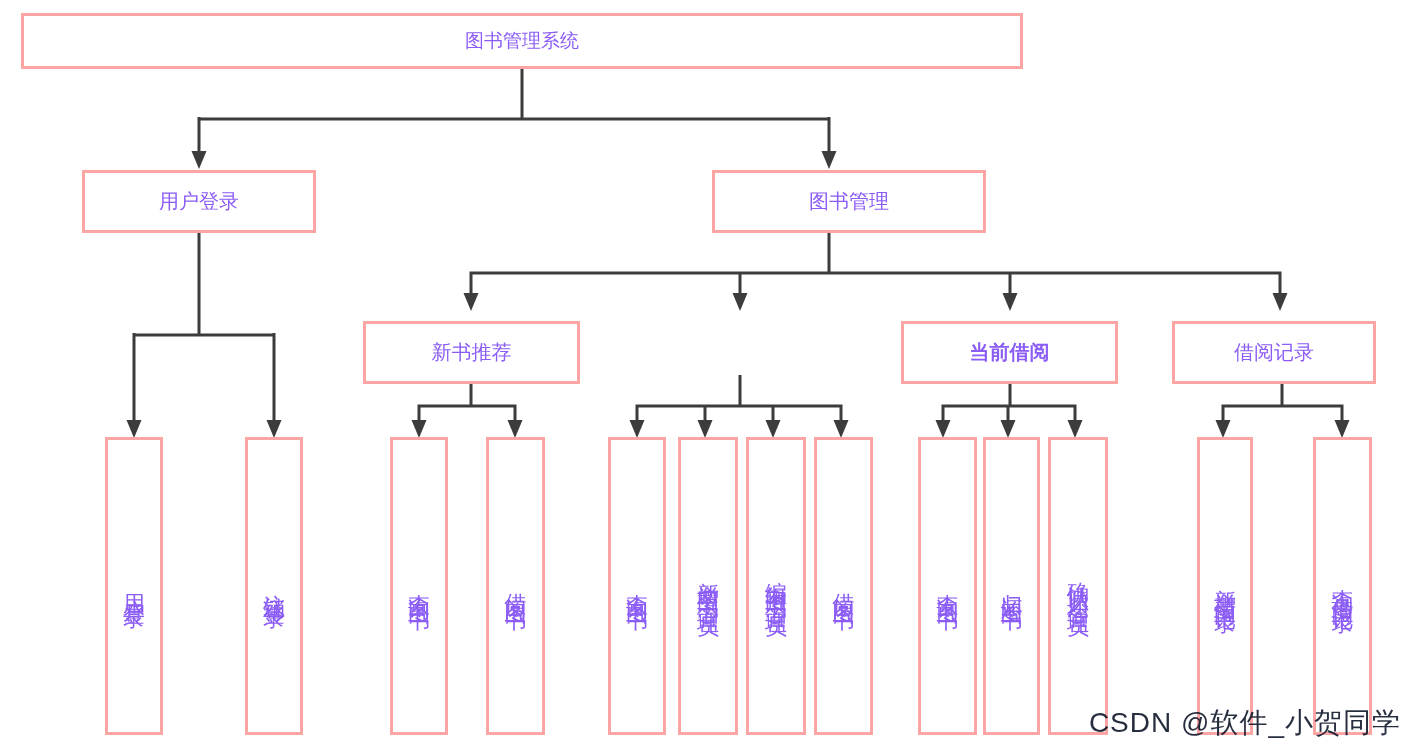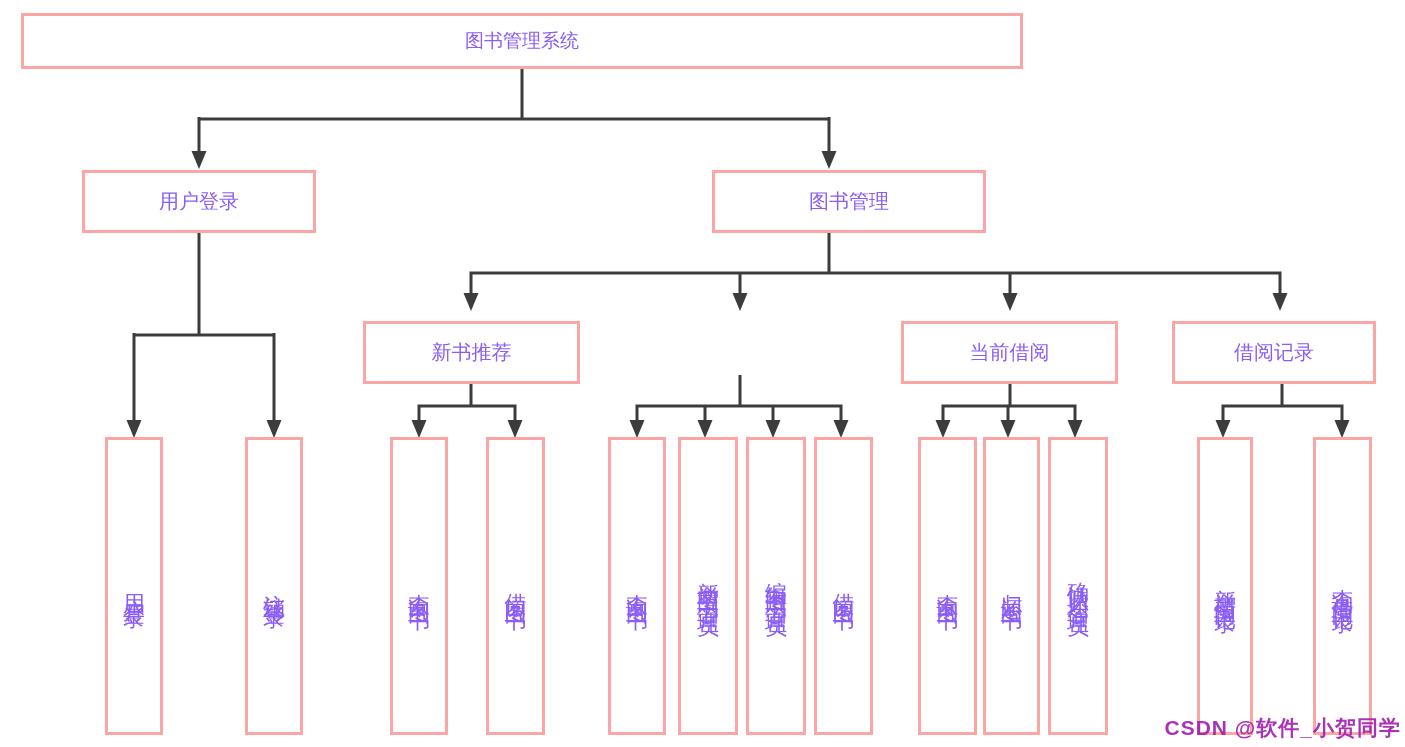--- a/index.html
+++ b/index.html
@@ -38,48 +38,47 @@
     text-orientation: upright;
     letter-spacing: 5px;
     line-height: 1;
   }
   
   .n-user-login    { left: 82px;  width: 234px; }
   .n-book-mgmt     { left: 712px; width: 274px; }
   
   .n-new-book      { left: 363px;  width: 217px; }
   .n-borrow        { left: 631px;  width: 217px; }
-  .n-current       { left: 901px;  width: 217px; }
+  .n-current       { left: 901px;  width: 217px; font-weight: bold; }
   .n-records       { left: 1172px; width: 204px; }
   
   .l-a1 { left: 105px;  width: 58px; }
   .l-a2 { left: 245px;  width: 58px; }
   .l-b1 { left: 390px;  width: 58px; }
   .l-b2 { left: 486px;  width: 59px; }
   .l-c1 { left: 608px;  width: 58px; }
   .l-c2 { left: 678px;  width: 60px; }
   .l-c3 { left: 746px;  width: 60px; }
   .l-c4 { left: 814px;  width: 59px; }
   .l-d1 { left: 918px;  width: 59px; }
   .l-d2 { left: 983px;  width: 57px; }
   .l-d3 { left: 1048px; width: 60px; }
   .l-e1 { left: 1197px; width: 56px; }
   .l-e2 { left: 1313px; width: 59px; }
 
   .watermark {
     position: absolute;
     right: 4px;
     bottom: 5px;
-    font-size: 21px;
-    color: #a21caf;
+    font-size: 28px;
+    color: #0f172a;
     opacity: 0.9;
     z-index: 3;
     letter-spacing: 1px;
     white-space: nowrap;
-    font-weight: bold;
   }
 </style>
 </head>
 <body>
 
 <div id="canvas">
 
   <svg class="connectors" viewBox="0 0 1405 747" xmlns="http://www.w3.org/2000/svg">
     <g stroke="#3c3c3c" stroke-width="3" fill="none">
 

